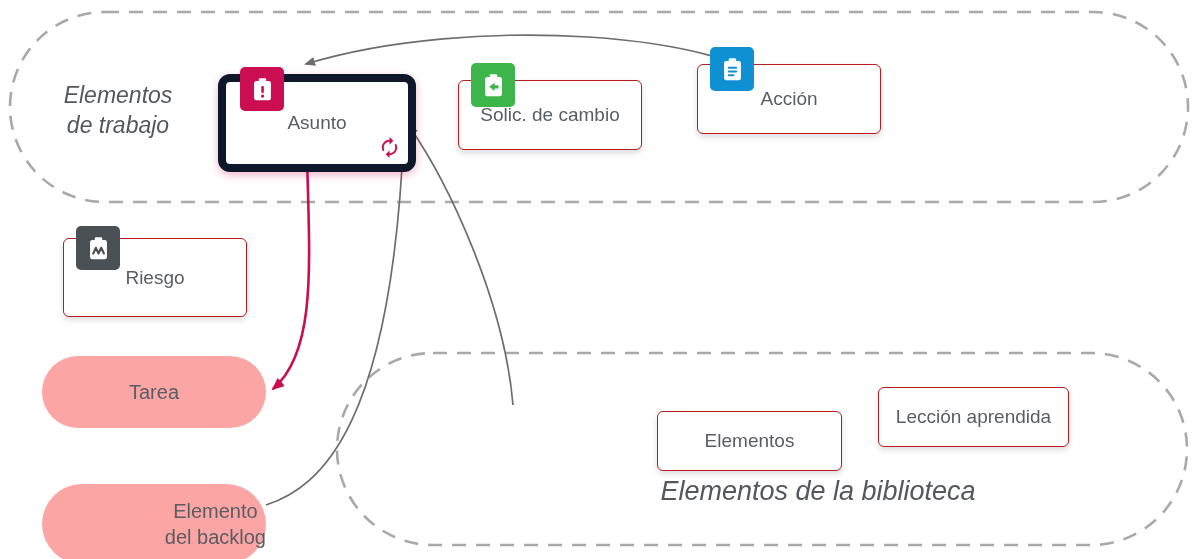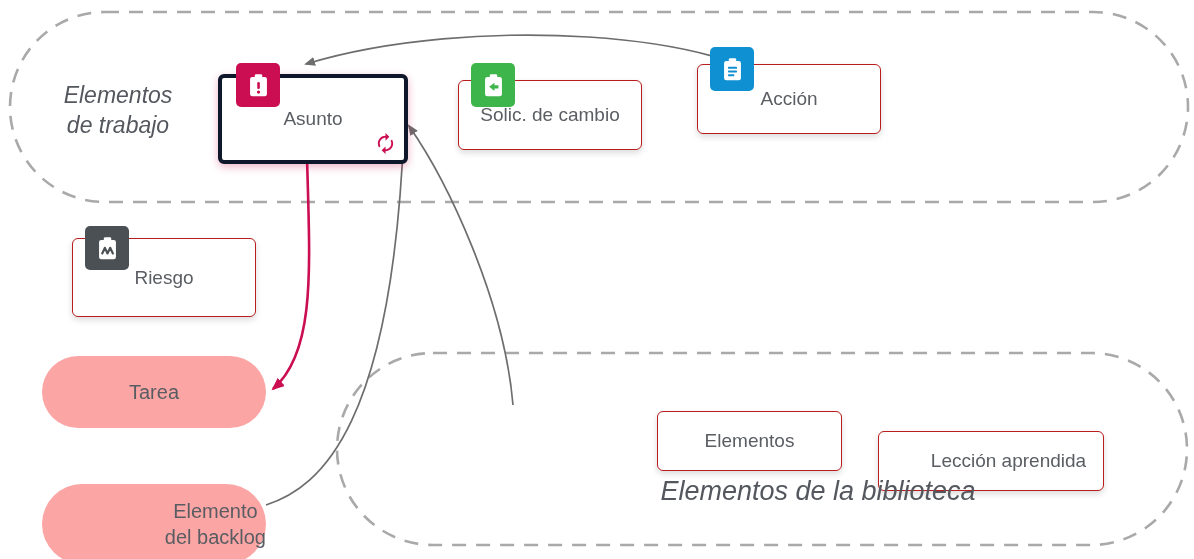--- a/index.html
+++ b/index.html
@@ -15,29 +15,29 @@
   }
   .group-label.work{left:36px;top:80px;width:164px;font-size:23px;}
   .group-label.library{left:648px;top:474px;width:340px;font-size:27px;font-style:italic;}
 
   .card{
     position:absolute;background:#ffffff;border:1px solid #b91c1c;border-radius:6px;
     box-shadow:0 3px 6px rgba(0,0,0,.14);display:flex;align-items:center;justify-content:center;
     color:#5a5e63;font-size:19px;
   }
   .card .label{pointer-events:none;}
-  .card.asunto{left:218px;top:74px;width:182px;height:82px;border:4px solid #0f172a;
-    border-radius:6px;box-shadow:0 3px 8px rgba(203,14,81,.30);}
+  .card.asunto{left:218px;top:74px;width:182px;height:82px;border:8px solid #0f172a;
+    border-radius:12px;box-shadow:0 3px 8px rgba(203,14,81,.30);}
   .card.solic{left:458px;top:80px;width:182px;height:68px;}
   .card.accion{left:697px;top:64px;width:182px;height:68px;}
   .card.entregable{left:938px;top:80px;width:182px;height:68px;}
-  .card.riesgo{left:72px;top:238px;width:182px;height:77px;}
+  .card.riesgo{left:63px;top:238px;width:182px;height:77px;}
   .card.adjunto{left:423px;top:406px;width:184px;height:59px;}
   .card.documento{left:657px;top:411px;width:183px;height:58px;}
-  .card.leccion{left:878px;top:431px;width:189px;height:58px;padding-left:35px;}
+  .card.leccion{left:878px;top:387px;width:189px;height:58px;}
 
   .badge{
     position:absolute;width:44px;height:44px;border-radius:5px;
     display:flex;align-items:center;justify-content:center;
   }
   .badge svg{width:27px;height:27px;}
   .badge.crimson{background:#cb0e51;left:14px;top:-15px;}
   .badge.green{background:#3eb54a;left:12px;top:-18px;}
   .badge.blue{background:#0f90d2;left:12px;top:-18px;}
   .badge.amber{background:#f8b619;left:12px;top:-18px;}

